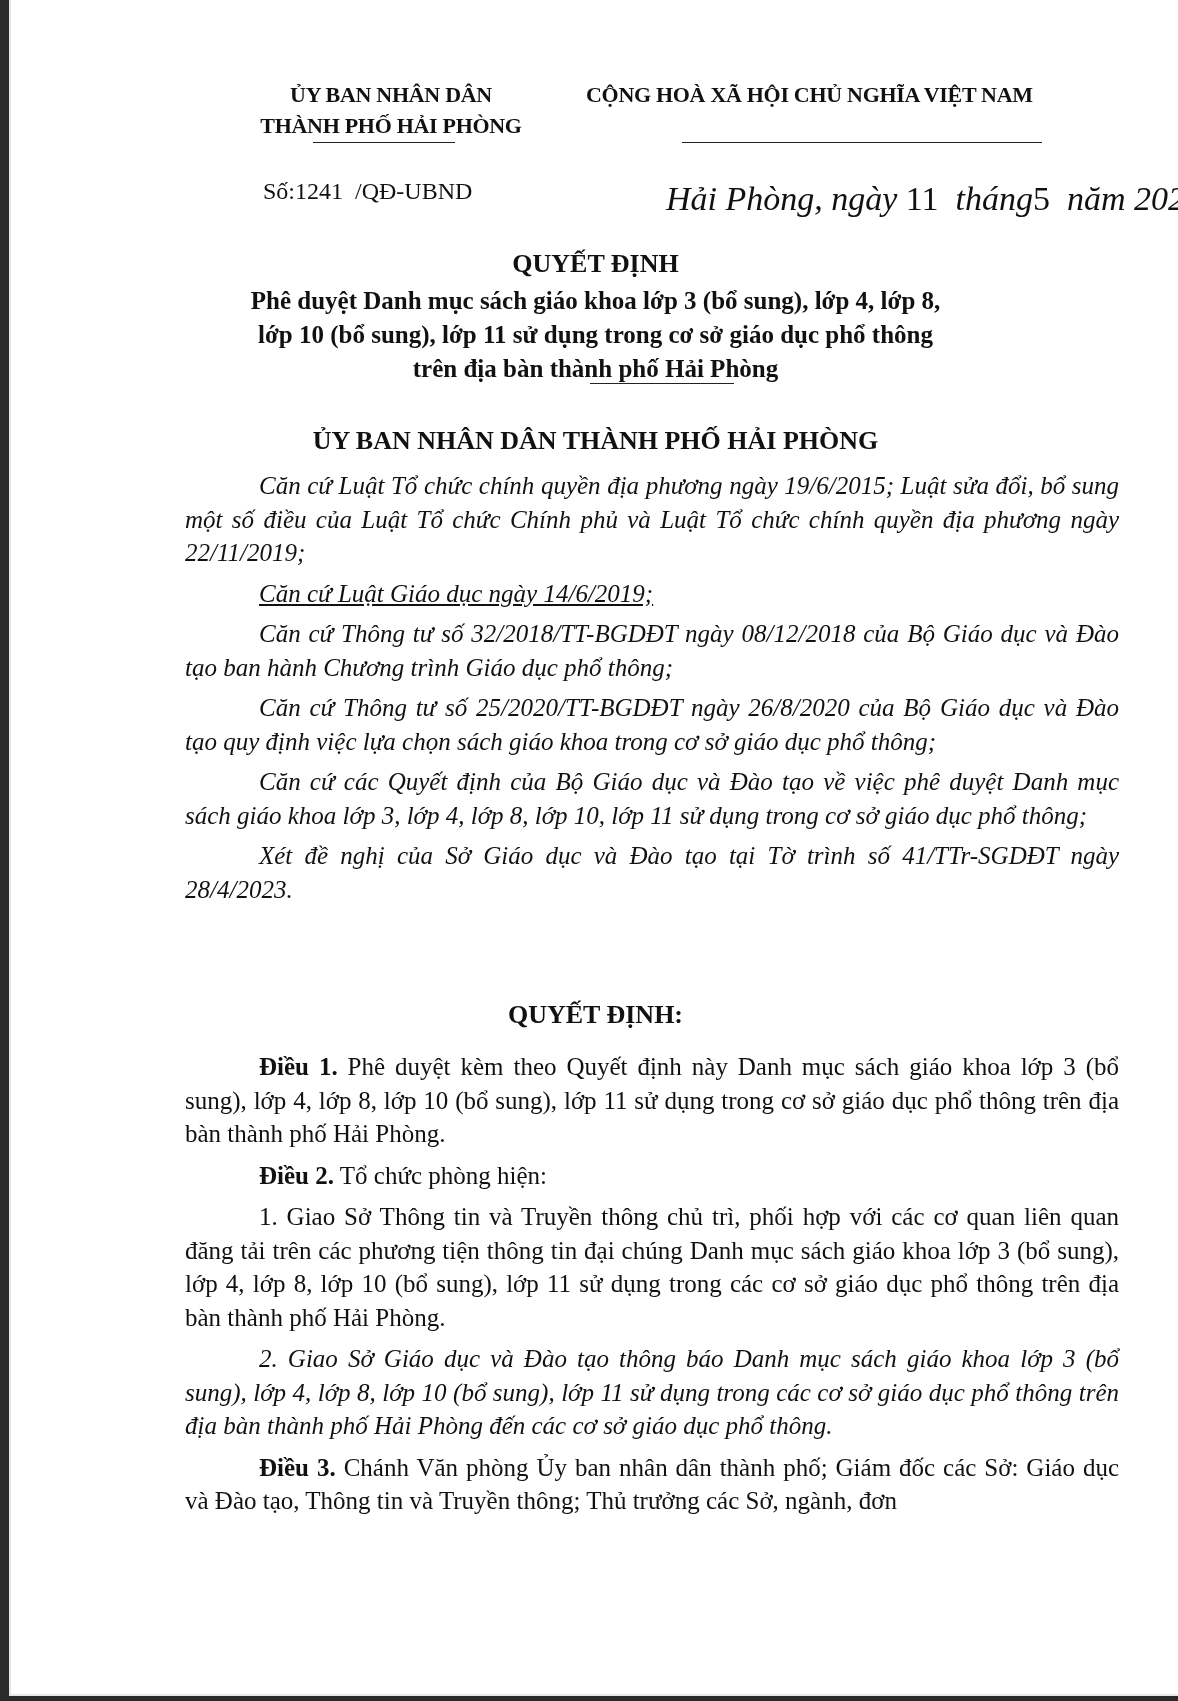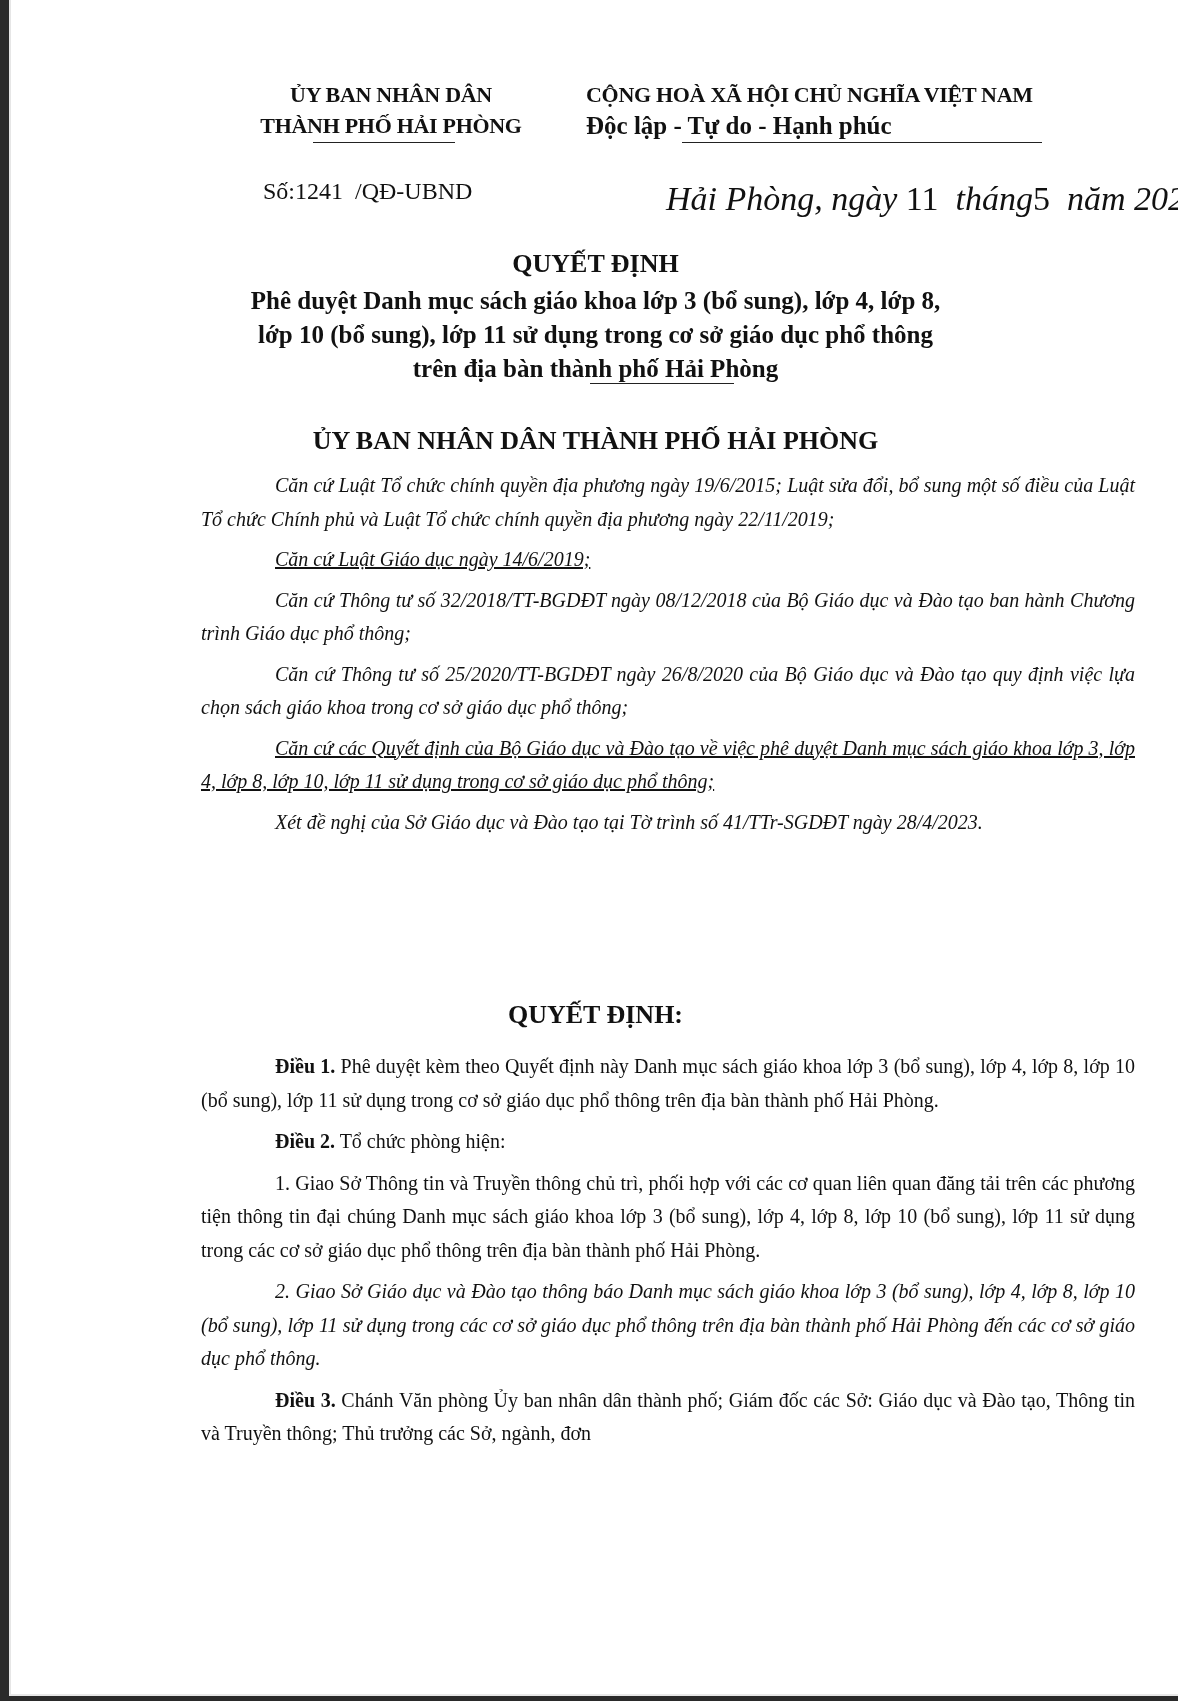--- a/index.html
+++ b/index.html
@@ -29,42 +29,40 @@
   .num { left: 252px; top: 178px; font-size: 24px; text-align: right; }
   .date { left: 655px; top: 180px; font-size: 34px; font-style: italic; }
   .date .up { font-style: normal; }
 
   .title { left: 0; width: 1169px; top: 249px; font-size: 26px; font-weight: bold; text-align: center; }
   .subtitle { left: 0; width: 1169px; top: 284px; font-size: 25px; font-weight: bold; text-align: center; line-height: 34px; }
   .subtitle div { white-space: nowrap; }
   .authority { left: 0; width: 1169px; top: 426px; font-size: 26px; font-weight: bold; text-align: center; }
 
   .body {
-    position: absolute; left: 174px; width: 934px; font-size: 20px; line-height: 33.5px;
+    position: absolute; left: 174px; width: 934px; font-size: 25px; line-height: 33.5px;
     text-align: justify;
-    margin-left: 16px;
   }
   .para { text-indent: 74px; margin: 0; }
   .para.i { font-style: italic; }
   .decide { left: 0; width: 1169px; top: 1000px; font-size: 26px; font-weight: bold; text-align: center; }
 </style>
 </head>
 <body>
 
 <div class="page">
 
   <div class="abs hdr hdr-left">
     <span>ỦY BAN NHÂN DÂN</span>
     <span>THÀNH PHỐ HẢI PHÒNG</span>
   </div>
   <div class="rule" style="left:302px; top:142px; width:142px;"></div>
 
   <div class="abs hdr hdr-right">
     <span class="l1">CỘNG HOÀ XÃ HỘI CHỦ NGHĨA VIỆT NAM</span>
-    <span class="l2">Độc lập - Tự do - Hạnh phúc</span>
   </div>
   <div class="rule" style="left:671px; top:142px; width:360px;"></div>
 
   <div class="abs num">
     <span>Số:</span><span>1241</span>&nbsp;&nbsp;<span>/QĐ-UBND</span>
   </div>
   <div class="abs date">
     <span>Hải Phòng, ngày</span>
     <span class="up">11</span>&nbsp;
     <span>tháng</span><span class="up">5</span>&nbsp;
@@ -79,21 +77,21 @@
   </div>
   <div class="rule" style="left:579px; top:383px; width:144px;"></div>
 
   <div class="abs authority">ỦY BAN NHÂN DÂN THÀNH PHỐ HẢI PHÒNG</div>
 
   <div class="body" style="top:469px;">
     <p class="para i" style="margin-bottom:7px;">Căn cứ Luật Tổ chức chính quyền địa phương ngày 19/6/2015; Luật sửa đổi, bổ sung một số điều của Luật Tổ chức Chính phủ và Luật Tổ chức chính quyền địa phương ngày 22/11/2019;</p>
     <p class="para i" style="margin-bottom:7px;text-decoration:underline;">Căn cứ Luật Giáo dục ngày 14/6/2019;</p>
     <p class="para i" style="margin-bottom:7px;">Căn cứ Thông tư số 32/2018/TT-BGDĐT ngày 08/12/2018 của Bộ Giáo dục và Đào tạo ban hành Chương trình Giáo dục phổ thông;</p>
     <p class="para i" style="margin-bottom:7px;">Căn cứ Thông tư số 25/2020/TT-BGDĐT ngày 26/8/2020 của Bộ Giáo dục và Đào tạo quy định việc lựa chọn sách giáo khoa trong cơ sở giáo dục phổ thông;</p>
-    <p class="para i" style="margin-bottom:7px;text-decoration:underline;">Căn cứ các Quyết định của Bộ Giáo dục và Đào tạo về việc phê duyệt Danh mục sách giáo khoa lớp 3, lớp 4, lớp 8, lớp 10, lớp 11 sử dụng trong cơ sở giáo dục phổ thông;</p>
+    <p class="para i" style="margin-bottom:7px;">Căn cứ các Quyết định của Bộ Giáo dục và Đào tạo về việc phê duyệt Danh mục sách giáo khoa lớp 3, lớp 4, lớp 8, lớp 10, lớp 11 sử dụng trong cơ sở giáo dục phổ thông;</p>
     <p class="para i">Xét đề nghị của Sở Giáo dục và Đào tạo tại Tờ trình số 41/TTr-SGDĐT ngày 28/4/2023.</p>
   </div>
 
   <div class="abs decide">QUYẾT ĐỊNH:</div>
 
   <div class="body" style="top:1050px;">
     <p class="para" style="margin-bottom:8px;"><b>Điều 1.</b><span> Phê duyệt kèm theo Quyết định này Danh mục sách giáo khoa lớp 3 (bổ sung), lớp 4, lớp 8, lớp 10 (bổ sung), lớp 11 sử dụng trong cơ sở giáo dục phổ thông trên địa bàn thành phố Hải Phòng.</span></p>
     <p class="para" style="margin-bottom:8px;"><b>Điều 2.</b><span> Tổ chức phòng hiện:</span></p>
     <p class="para" style="margin-bottom:8px;">1. Giao Sở Thông tin và Truyền thông chủ trì, phối hợp với các cơ quan liên quan đăng tải trên các phương tiện thông tin đại chúng Danh mục sách giáo khoa lớp 3 (bổ sung), lớp 4, lớp 8, lớp 10 (bổ sung), lớp 11 sử dụng trong các cơ sở giáo dục phổ thông trên địa bàn thành phố Hải Phòng.</p>
     <p class="para" style="margin-bottom:8px;font-style:italic;">2. Giao Sở Giáo dục và Đào tạo thông báo Danh mục sách giáo khoa lớp 3 (bổ sung), lớp 4, lớp 8, lớp 10 (bổ sung), lớp 11 sử dụng trong các cơ sở giáo dục phổ thông trên địa bàn thành phố Hải Phòng đến các cơ sở giáo dục phổ thông.</p>

